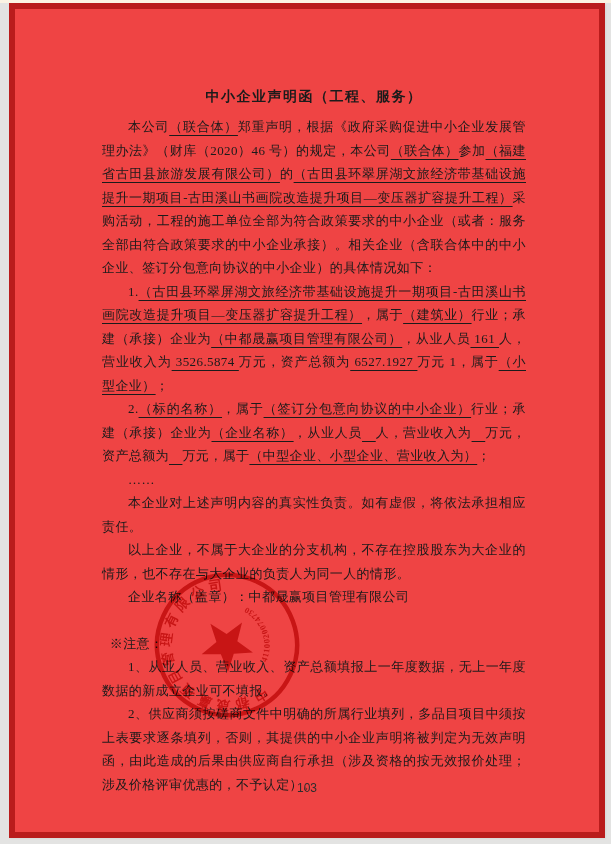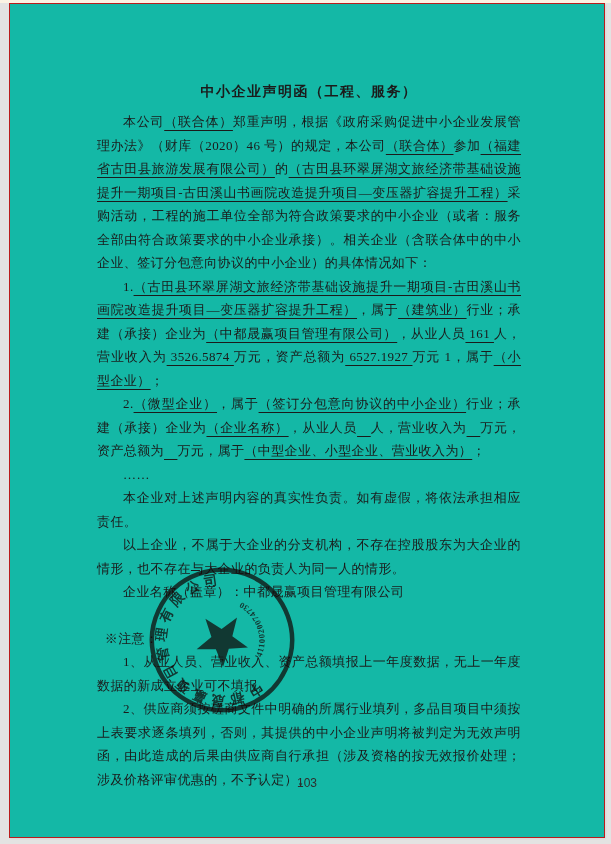--- a/index.html
+++ b/index.html
@@ -7,21 +7,21 @@
     width:611px; height:844px; overflow:hidden; position:relative;
     background:#e3e3e2;
     font-family:"Liberation Serif","DejaVu Serif",serif;
   }
   .top-strip {
     position:absolute; left:0; top:0; width:611px; height:3px;
     background:#fbf3e3;
   }
   .page {
     position:absolute; left:9px; top:3px; width:596px; height:835px;
-    background:#14b8a6; border:1px solid #b91c1c; box-sizing:border-box;
+    background:#ef4444; border:6px solid #b91c1c; box-sizing:border-box;
     box-shadow:1px 1px 2px rgba(0,0,0,0.05);
   }
   .content {
     position:absolute; left:87px; top:78px; width:424px; color:#1b1b1b;
   }
   .doc-title {
     text-align:center; font-weight:bold; font-size:14px;
     letter-spacing:1.5px; margin:0 0 8px 0; line-height:20px;
   }
   .para {
@@ -55,21 +55,21 @@
 <div class="top-strip"></div>
 
 <div class="page">
 
   <div class="content">
     <h1 class="doc-title">中小企业声明函（工程、服务）</h1>
 
     <div>
         <p class="para"><span>本公司</span><span class="u">（联合体）</span><span>郑重声明，根据《政府采购促进中小企业发展管理办法》（财库（2020）46 号）的规定，本公司</span><span class="u">（联合体）</span><span>参加</span><span class="u">（福建省古田县旅游发展有限公司）</span><span>的</span><span class="u">（古田县环翠屏湖文旅经济带基础设施提升一期项目-古田溪山书画院改造提升项目—变压器扩容提升工程）</span><span>采购活动，工程的施工单位全部为符合政策要求的中小企业（或者：服务全部由符合政策要求的中小企业承接）。相关企业（含联合体中的中小企业、签订分包意向协议的中小企业）的具体情况如下：</span></p>
         <p class="para"><span>1.</span><span class="u">（古田县环翠屏湖文旅经济带基础设施提升一期项目-古田溪山书画院改造提升项目—变压器扩容提升工程）</span><span>，属于</span><span class="u">（建筑业）</span><span>行业；承建（承接）企业为</span><span class="u">（中都晟赢项目管理有限公司）</span><span>，从业人员</span><span class="u"> 161 </span><span>人，营业收入为</span><span class="u"> 3526.5874 </span><span>万元，资产总额为</span><span class="u"> 6527.1927 </span><span>万元 1，属于</span><span class="u">（小型企业）</span><span>；</span></p>
-        <p class="para"><span>2.</span><span class="u">（微型企业）</span><span>，属于</span><span class="u">（签订分包意向协议的中小企业）</span><span>行业；承建（承接）企业为</span><span class="u">（企业名称）</span><span>，从业人员</span><span class="u">　</span><span>人，营业收入为</span><span class="u">　</span><span>万元，资产总额为</span><span class="u">　</span><span>万元，属于</span><span class="u">（中型企业、小型企业、营业收入为）</span><span>；</span></p>
+        <p class="para"><span>2.</span><span class="u">（标的名称）</span><span>，属于</span><span class="u">（签订分包意向协议的中小企业）</span><span>行业；承建（承接）企业为</span><span class="u">（企业名称）</span><span>，从业人员</span><span class="u">　</span><span>人，营业收入为</span><span class="u">　</span><span>万元，资产总额为</span><span class="u">　</span><span>万元，属于</span><span class="u">（中型企业、小型企业、营业收入为）</span><span>；</span></p>
         <p class="para"><span>……</span></p>
         <p class="para"><span>本企业对上述声明内容的真实性负责。如有虚假，将依法承担相应责任。</span></p>
         <p class="para"><span>以上企业，不属于大企业的分支机构，不存在控股股东为大企业的情形，也不存在与大企业的负责人为同一人的情形。</span></p>
         <p class="para"><span>企业名称（盖章）：中都晟赢项目管理有限公司</span></p>
       </div>
 
     <div class="notes">
       <p class="note-marker">※注意：</p>
       <div>
           <p class="para">1、从业人员、营业收入、资产总额填报上一年度数据，无上一年度数据的新成立企业可不填报。</p>

